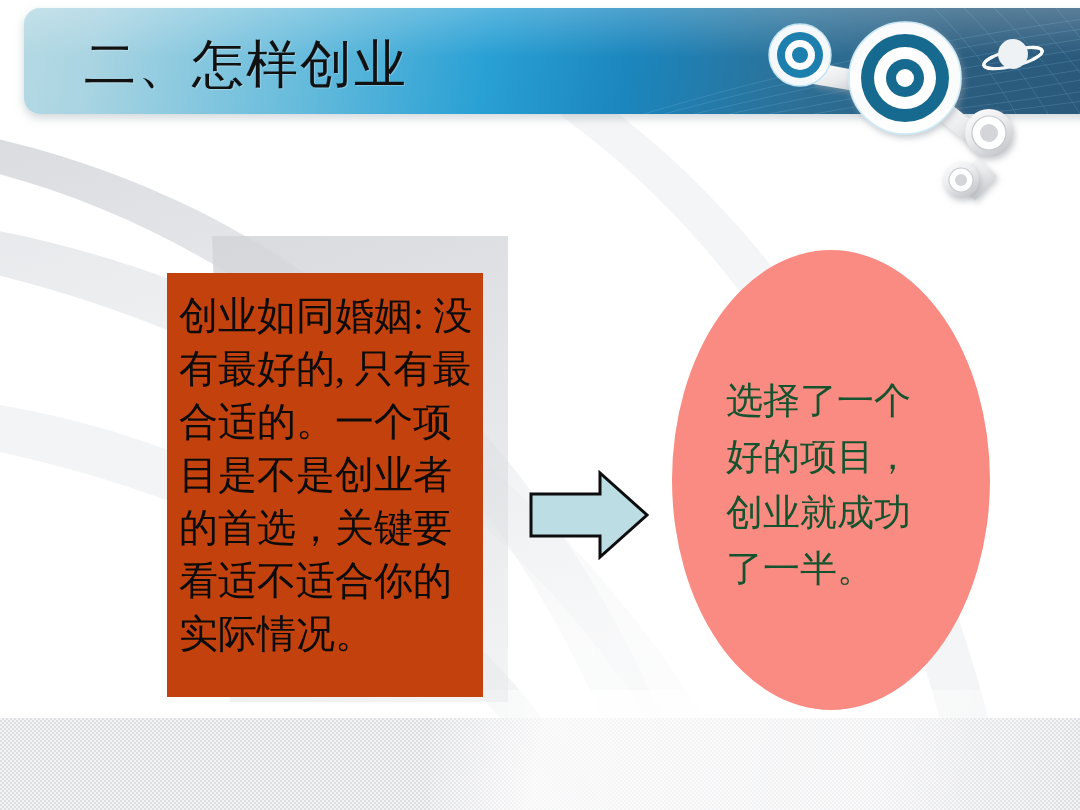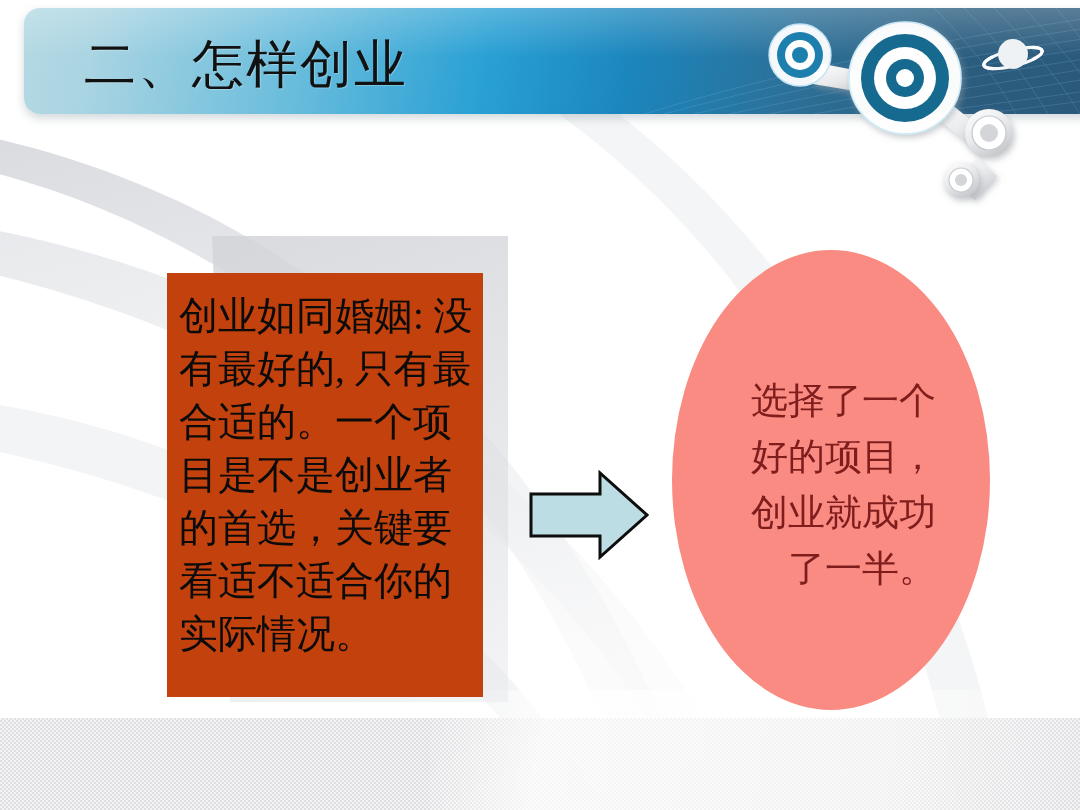--- a/index.html
+++ b/index.html
@@ -153,22 +153,22 @@
     border-radius: 50%;
     background: #f98b82;
     display: flex;
     align-items: center;
     justify-content: center;
   }
   #oval-text {
     width: 210px;
     font-size: 37px;
     line-height: 56px;
-    color: #7f1d1d;
-    text-align: right;
+    color: #14532d;
+    text-align: left;
     font-family: "Liberation Serif", "DejaVu Serif", serif;
     word-break: break-all;
     margin-top: 10px;
   }
 </style>
 </head>
 <body>
 
 <div id="slide">
 

